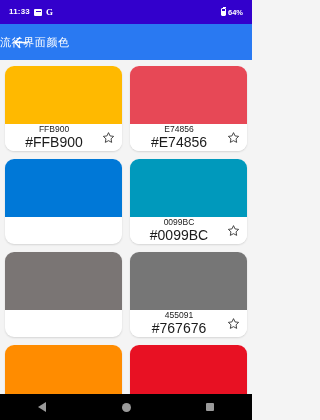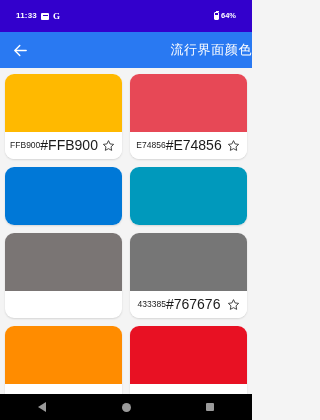--- a/index.html
+++ b/index.html
@@ -11,28 +11,28 @@
   }
   #app {
     position:relative;
     width:252px; height:420px;
     display:flex; flex-direction:column;
     background:#f4f4f4;
   }
 
   
   .statusbar {
-    height:32px;
+    height:24px;
     background:#3300cc;
     display:flex; align-items:center;
-    padding:0 16px;
+    padding:0 9px;
     flex:0 0 auto;
   }
   .sb-left { display:flex; align-items:center; gap:4px; }
-  .sb-right { margin-left:auto; display:flex; align-items:center; gap:2px; }
+  .sb-right { margin-left:auto; display:flex; align-items:flex-end; gap:2px; }
   .sb-time {
     color:#ffffff; font-size:8px; font-weight:bold;
     letter-spacing:.2px; line-height:1;
   }
   .sb-batt-text {
     color:#ffffff; font-size:7.5px; font-weight:bold; line-height:1;
   }
   .ic-shot {
     width:8px; height:7px; background:#ffffff;
     border-radius:1px; position:relative;
@@ -67,25 +67,24 @@
     flex:0 0 auto;
   }
   .back-btn {
     width:40px; height:36px;
     display:flex; align-items:center; justify-content:center;
     cursor:pointer;
   }
   .back-btn svg { display:block; }
   .appbar-title {
     position:absolute; left:0; right:0;
-    text-align:right;
-    color:#ffffff; font-size:13px;
+    text-align:left;
+    color:#ffffff; font-size:11px;
     letter-spacing:.6px;
     pointer-events:none;
-    padding-left:32px;
   }
 
   
   .content {
     flex:1 1 auto;
     overflow:hidden;
     padding:6px 5px 0 5px;
     background:#f4f4f4;
   }
   .grid {
@@ -102,21 +101,21 @@
   }
   .swatch { height:58px; width:100%; }
   .card-foot {
     height:27px;
     display:flex; align-items:center;
     padding:0 4px 0 5px;
     background:#ffffff;
   }
   .labels {
     flex:1 1 auto;
-    display:flex; flex-direction:row;
+    display:flex; flex-direction:column;
     align-items:center; justify-content:center;
     line-height:1.15;
   }
   .lbl-name { font-size:8.5px; color:#1b1b1b; }
   .lbl-hex  { font-size:14px; color:#1b1b1b; }
   .star-btn {
     width:20px; height:20px;
     display:flex; align-items:center; justify-content:center;
     flex:0 0 auto; cursor:pointer;
   }
@@ -209,29 +208,42 @@
                 </svg>
               </span>
             </div>
           </div>
         </div>
         <div class="card">
           <div class="swatch" style="background: rgb(0, 120, 215);"></div>
         </div>
         <div class="card">
           <div class="swatch" style="background: rgb(0, 153, 188);"></div>
+          <div class="card-foot">
+            <div class="labels">
+              <span class="lbl-name">0099BC</span>
+              <span class="lbl-hex">#0099BC</span>
+            </div>
+            <div class="star-btn">
+              <span>
+                <svg width="13" height="13" viewBox="0 0 24 24" fill="none" stroke="#3a3a3a" stroke-width="1.7" stroke-linejoin="round">
+                  <polygon points="12,3 14.9,9.1 21.5,9.9 16.7,14.5 17.9,21 12,17.8 6.1,21 7.3,14.5 2.5,9.9 9.1,9.1"></polygon>
+                </svg>
+              </span>
+            </div>
+          </div>
         </div>
         <div class="card">
           <div class="swatch" style="background: rgb(122, 117, 116);"></div>
         </div>
         <div class="card">
           <div class="swatch" style="background: rgb(118, 118, 118);"></div>
           <div class="card-foot">
             <div class="labels">
-              <span class="lbl-name">433385</span>
+              <span class="lbl-name">455091</span>
               <span class="lbl-hex">#767676</span>
             </div>
             <div class="star-btn">
               <span>
                 <svg width="13" height="13" viewBox="0 0 24 24" fill="none" stroke="#3a3a3a" stroke-width="1.7" stroke-linejoin="round">
                   <polygon points="12,3 14.9,9.1 21.5,9.9 16.7,14.5 17.9,21 12,17.8 6.1,21 7.3,14.5 2.5,9.9 9.1,9.1"></polygon>
                 </svg>
               </span>
             </div>
           </div>

